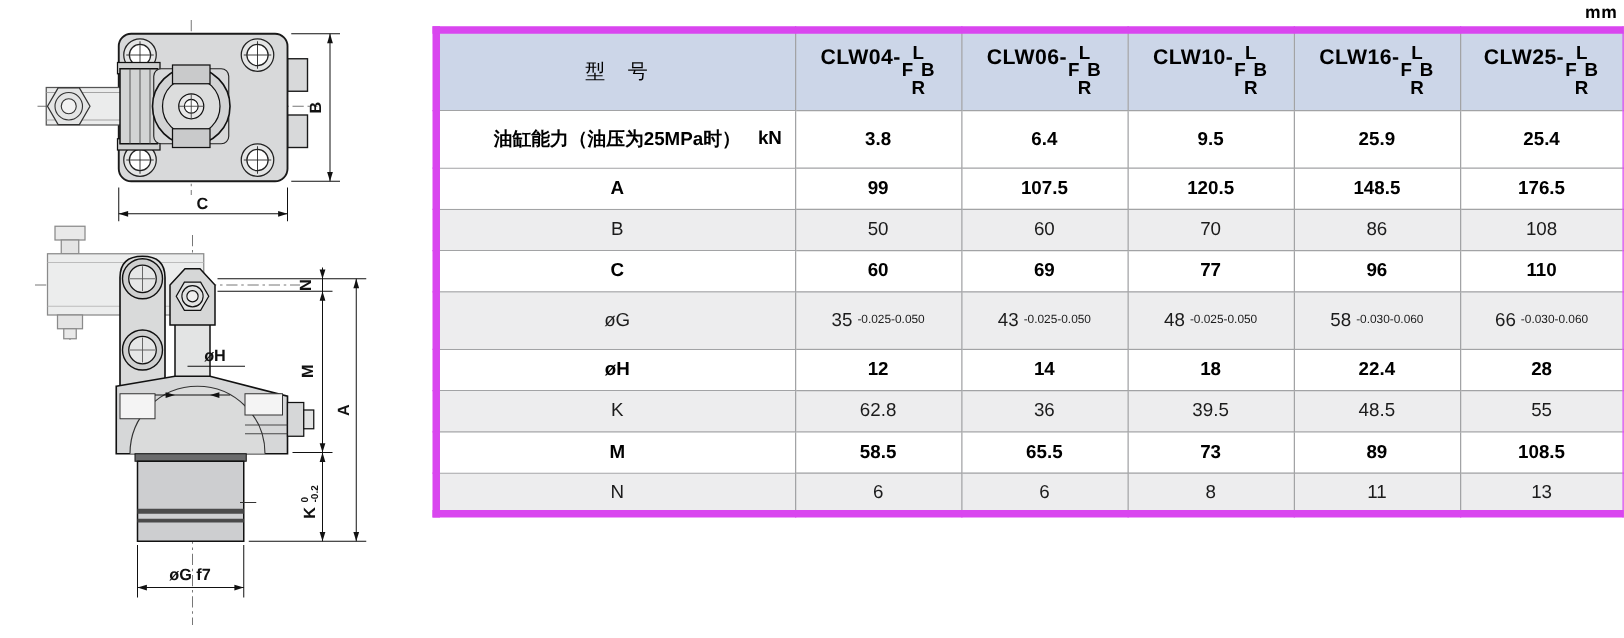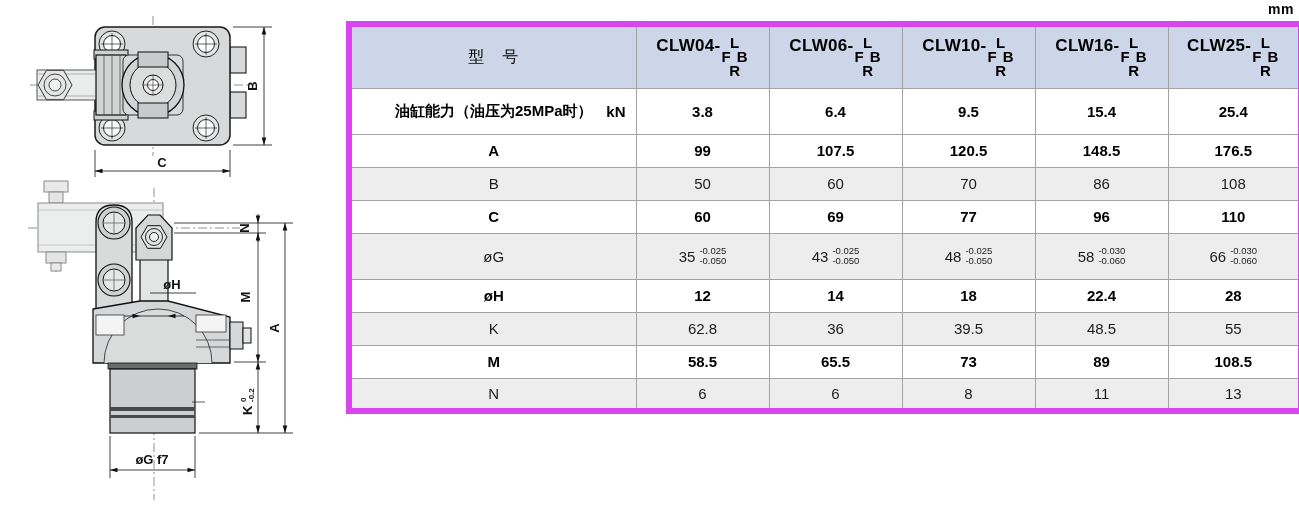--- a/index.html
+++ b/index.html
@@ -31,21 +31,21 @@
   .model-wrap .prefix{font-size:17px;letter-spacing:0.3px;}
   .model-wrap .stack{display:inline-block;margin-left:1px;}
   .model-wrap .stack span{display:block;font-size:15px;line-height:14px;text-align:center;letter-spacing:1px;}
   tbody td{height:33px;font-size:15px;color:#1c1c1c;background:#ffffff;}
   tr.shaded td{background:#ededee;}
   tr.bold td{font-weight:700;color:#000;}
   tr.tall td{height:46px;}
   td.label-cell{position:relative;font-size:15px;}
   td.label-cell .unit{position:absolute;right:10px;top:50%;transform:translateY(-50%);}
   .tol-wrap{display:inline-flex;align-items:center;justify-content:space-between;gap:4px;font-weight:400;}
-  .tol-stack{display:inline-flex;flex-direction:column;align-items:flex-start;
+  .tol-stack{display:inline-flex;flex-direction:row;align-items:flex-start;
     font-size:9.5px;line-height:10px;font-weight:400;}
   
   #drawing-top{position:absolute;left:0;top:0;}
   #drawing-side{position:absolute;left:0;top:180px;}
   svg text{font-family:"Liberation Sans","DejaVu Sans",sans-serif;}
   .dim-label{font-size:13px;font-weight:700;fill:#111;}
   .dim-small{font-size:8px;font-weight:700;fill:#111;}
 </style>
 </head>
 <body>
@@ -312,21 +312,21 @@
         </th>
       </tr>
   </thead>
   <tbody>
 
   <tr class="bold tall">
         <td class="label-cell"><span>油缸能力（油压为25MPa时）</span><span class="unit">kN</span></td>
         <td>3.8</td>
         <td>6.4</td>
         <td>9.5</td>
-        <td>15.4</td>
+        <td>25.9</td>
         <td>25.4</td>
       </tr>
       <tr class="bold">
         <td class="label-cell"><span>A</span></td>
         <td>99</td>
         <td>107.5</td>
         <td>120.5</td>
         <td>148.5</td>
         <td>176.5</td>
       </tr>

